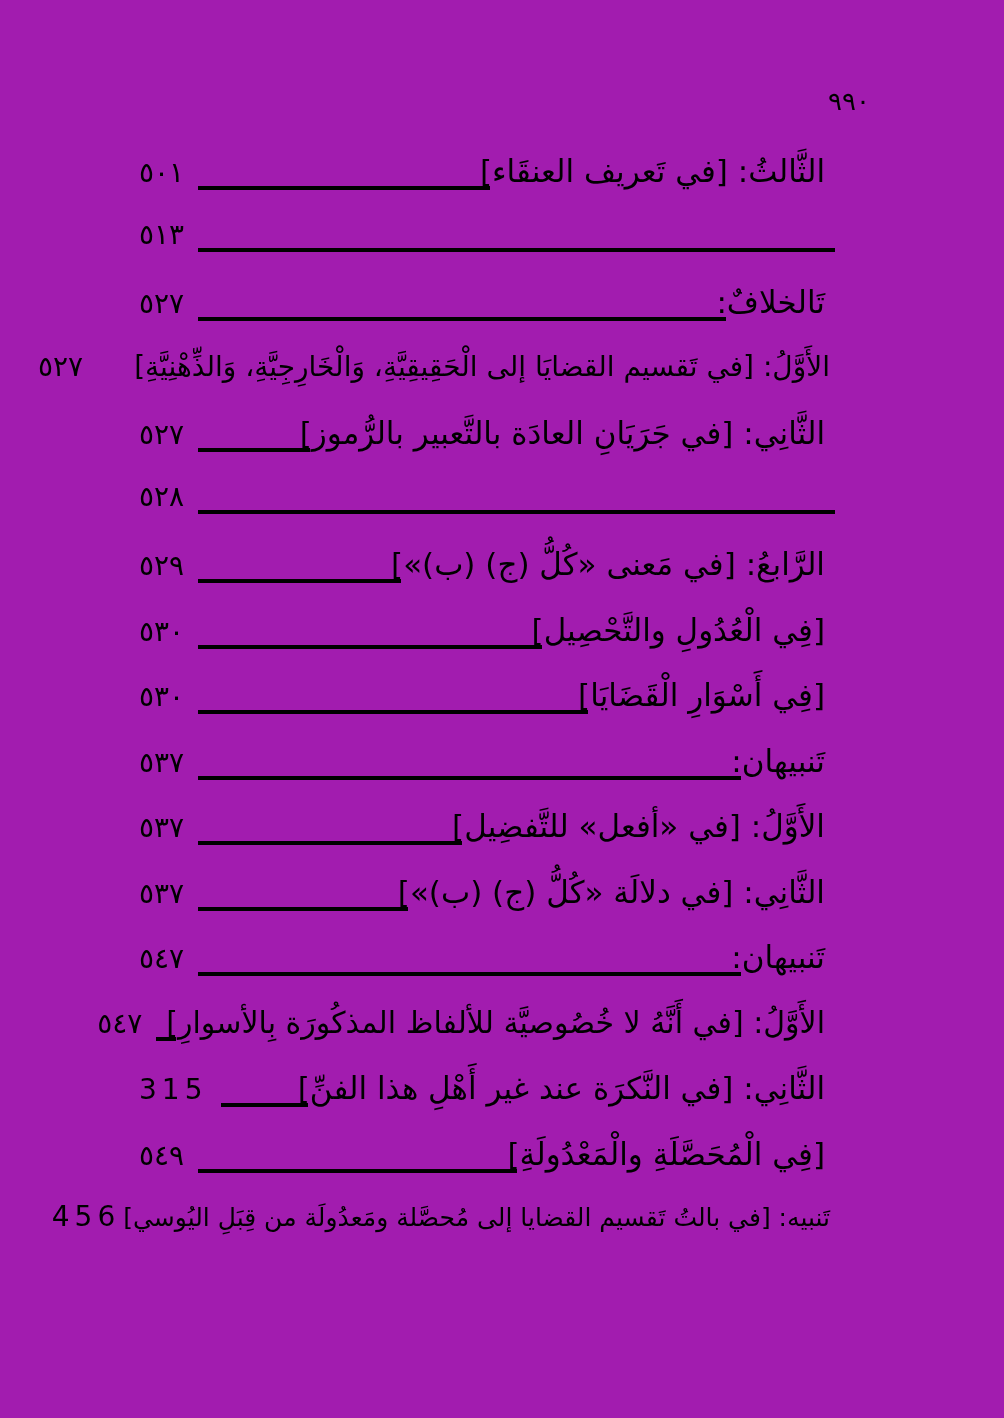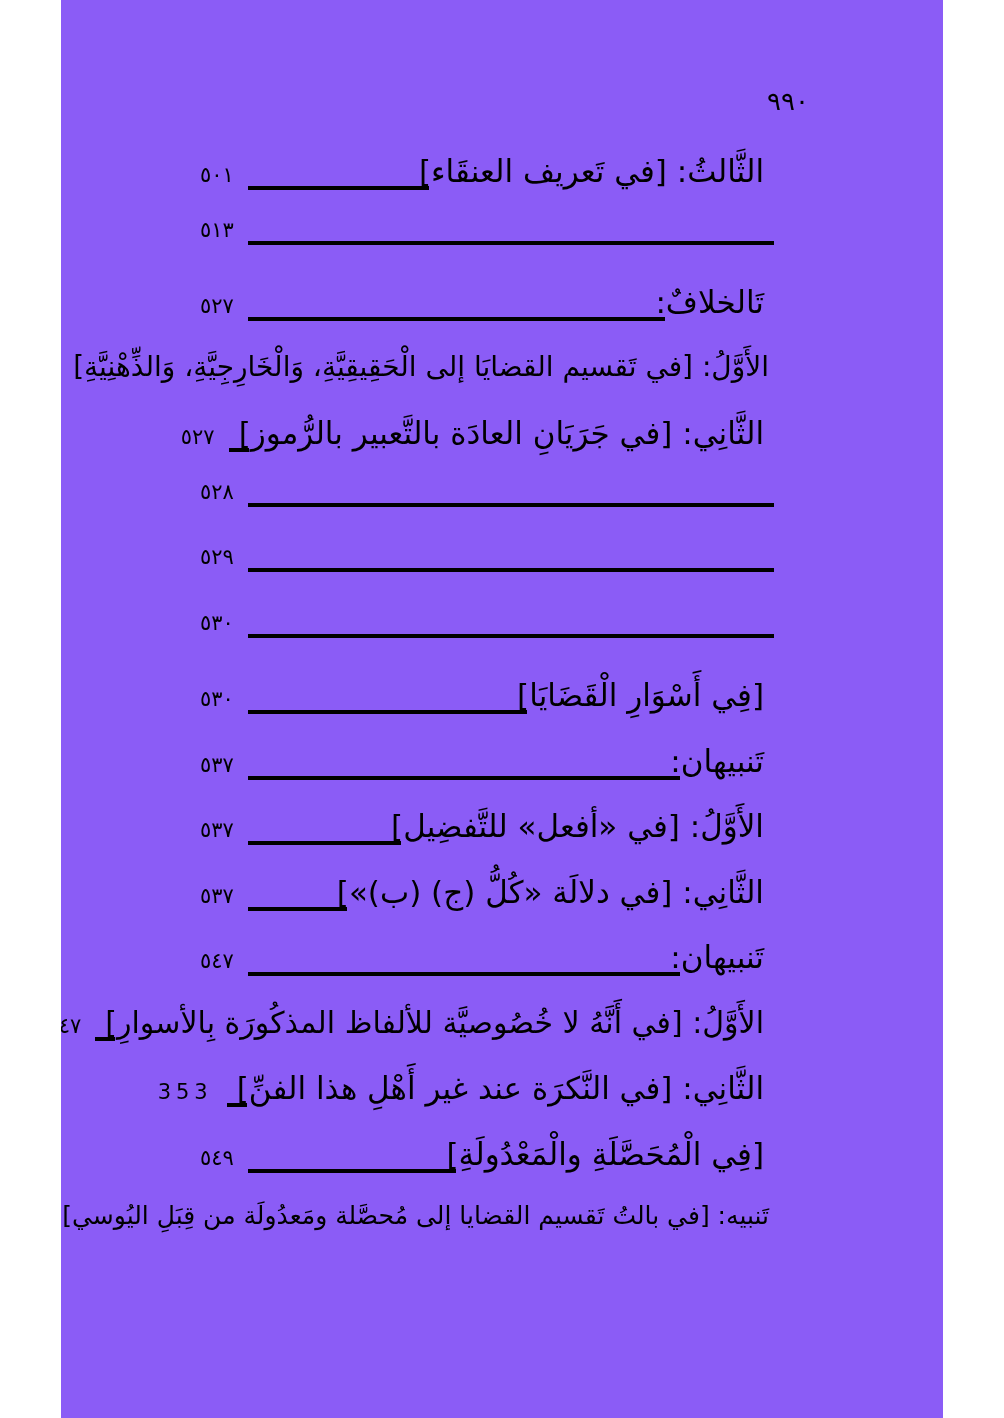--- a/index.html
+++ b/index.html
@@ -2,24 +2,24 @@
 <html dir="rtl" lang="ar"><head>
 <meta charset="utf-8">
 <style>
   html, body {
     margin: 0;
     padding: 0;
     background: #ffffff;
   }
   .page {
     position: relative;
-    width: 882px;
+    width: 1004px;
     height: 1418px;
     margin: 0 auto;
-    background: #8b5cf6;
+    background: #a21caf;
     color: #000000;
     font-family: "DejaVu Sans", sans-serif;
     direction: rtl;
     overflow: hidden;
   }
   .folio {
     position: absolute;
     top: 86px;
     right: 134px;
     font-size: 26px;
@@ -51,21 +51,21 @@
   .leader {
     flex: 1 1 auto;
     min-width: 20px;
     height: 12px;
     border-bottom: 4px solid #000;
     transform: translateY(8px);
     margin-inline-start: -10px;
     margin-inline-end: 14px;
   }
   .num {
-    font-size: 21px;
+    font-size: 28px;
     letter-spacing: 5px;
     white-space: nowrap;
   }
   .full .num {
     margin-inline-start: 3px;
   }
 </style>
 </head>
 <body>
 
@@ -95,24 +95,26 @@
       <div class="row">
     <span class="title">الثَّانِي: [في جَرَيَانِ العادَة بالتَّعبير بالرُّموز]</span>
     <span class="leader"></span>
     <span class="num">٥٢٧</span>
   </div>
       <div class="row">
     <span class="leader"></span>
     <span class="num">٥٢٨</span>
   </div>
       <div class="row">
+    <span class="title">الرَّابعُ: [في مَعنى «كُلُّ (ج) (ب)»]</span>
     <span class="leader"></span>
     <span class="num">٥٢٩</span>
   </div>
       <div class="row">
+    <span class="title">[فِي الْعُدُولِ والتَّحْصِيل]</span>
     <span class="leader"></span>
     <span class="num">٥٣٠</span>
   </div>
       <div class="row">
     <span class="title">[فِي أَسْوَارِ الْقَضَايَا]</span>
     <span class="leader"></span>
     <span class="num">٥٣٠</span>
   </div>
       <div class="row">
     <span class="title">تَنبيهان:</span>
@@ -135,21 +137,21 @@
     <span class="num">٥٤٧</span>
   </div>
       <div class="row">
     <span class="title" style="font-size: 30px;">الأَوَّلُ: [في أَنَّهُ لا خُصُوصيَّة للألفاظ المذكُورَة بِالأسوارِ]</span>
     <span class="leader"></span>
     <span class="num">٥٤٧</span>
   </div>
       <div class="row">
     <span class="title">الثَّانِي: [في النَّكرَة عند غير أَهْلِ هذا الفنِّ]</span>
     <span class="leader"></span>
-    <span class="num">353</span>
+    <span class="num">315</span>
   </div>
       <div class="row">
     <span class="title">[فِي الْمُحَصَّلَةِ والْمَعْدُولَةِ]</span>
     <span class="leader"></span>
     <span class="num">٥٤٩</span>
   </div>
       <div class="row full">
     <span class="title" style="font-size: 25px;">تَنبيه: [في بالتُ تَقسيم القضايا إلى مُحصَّلة ومَعدُولَة من قِبَلِ اليُوسي]</span>
 
     <span class="num">456</span>

